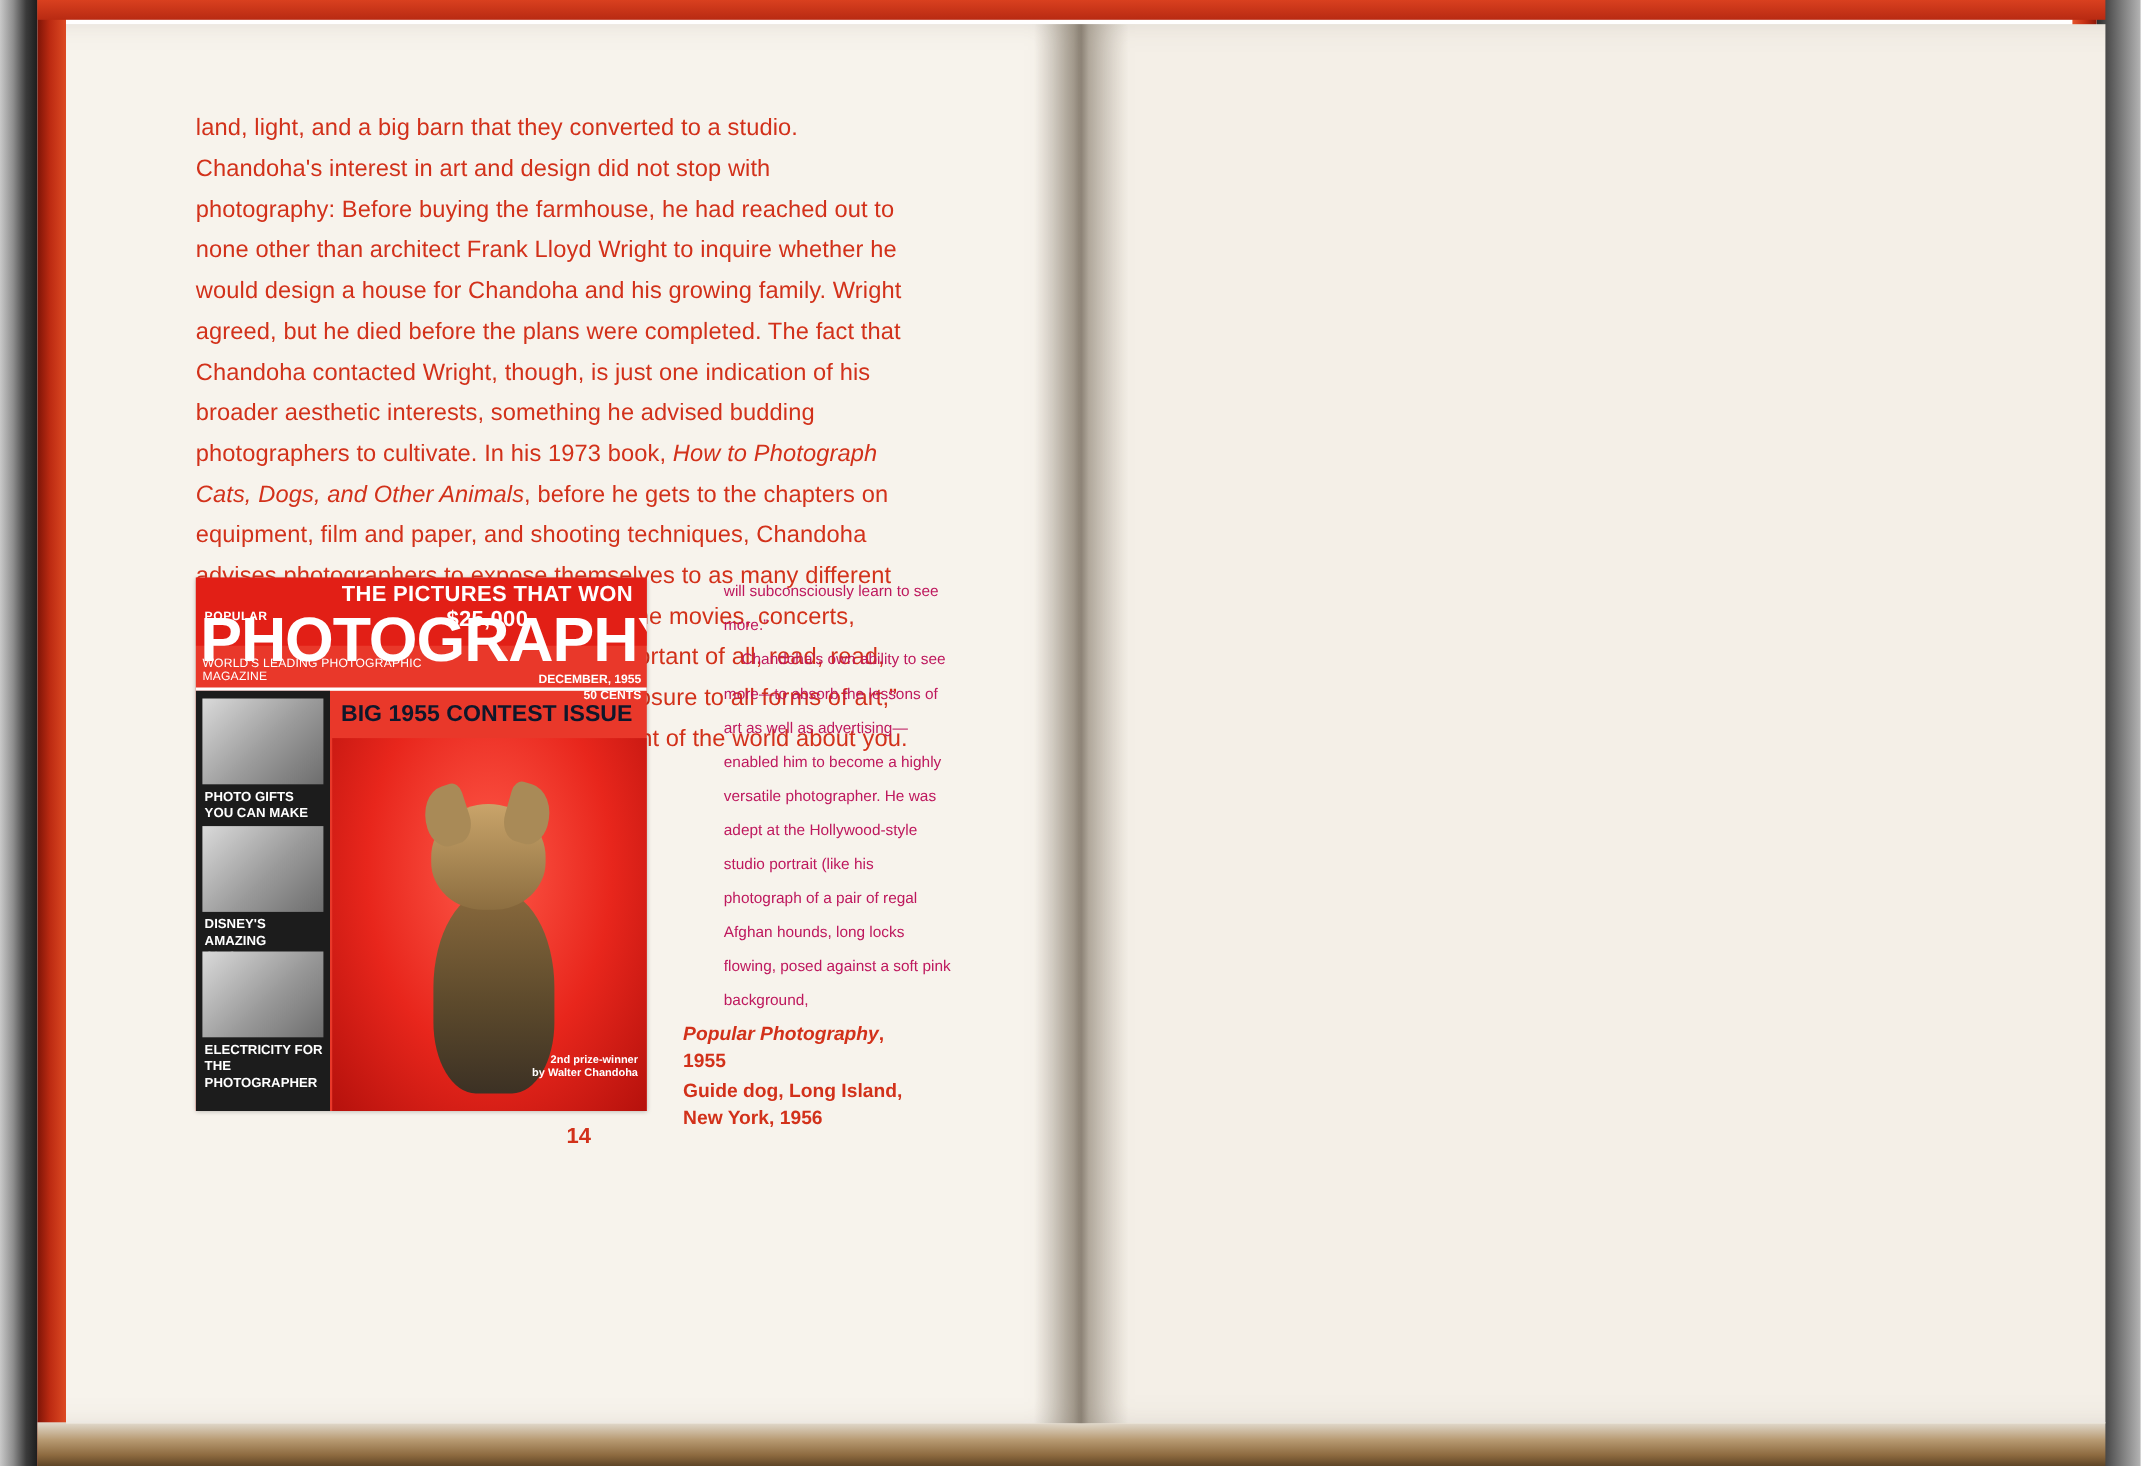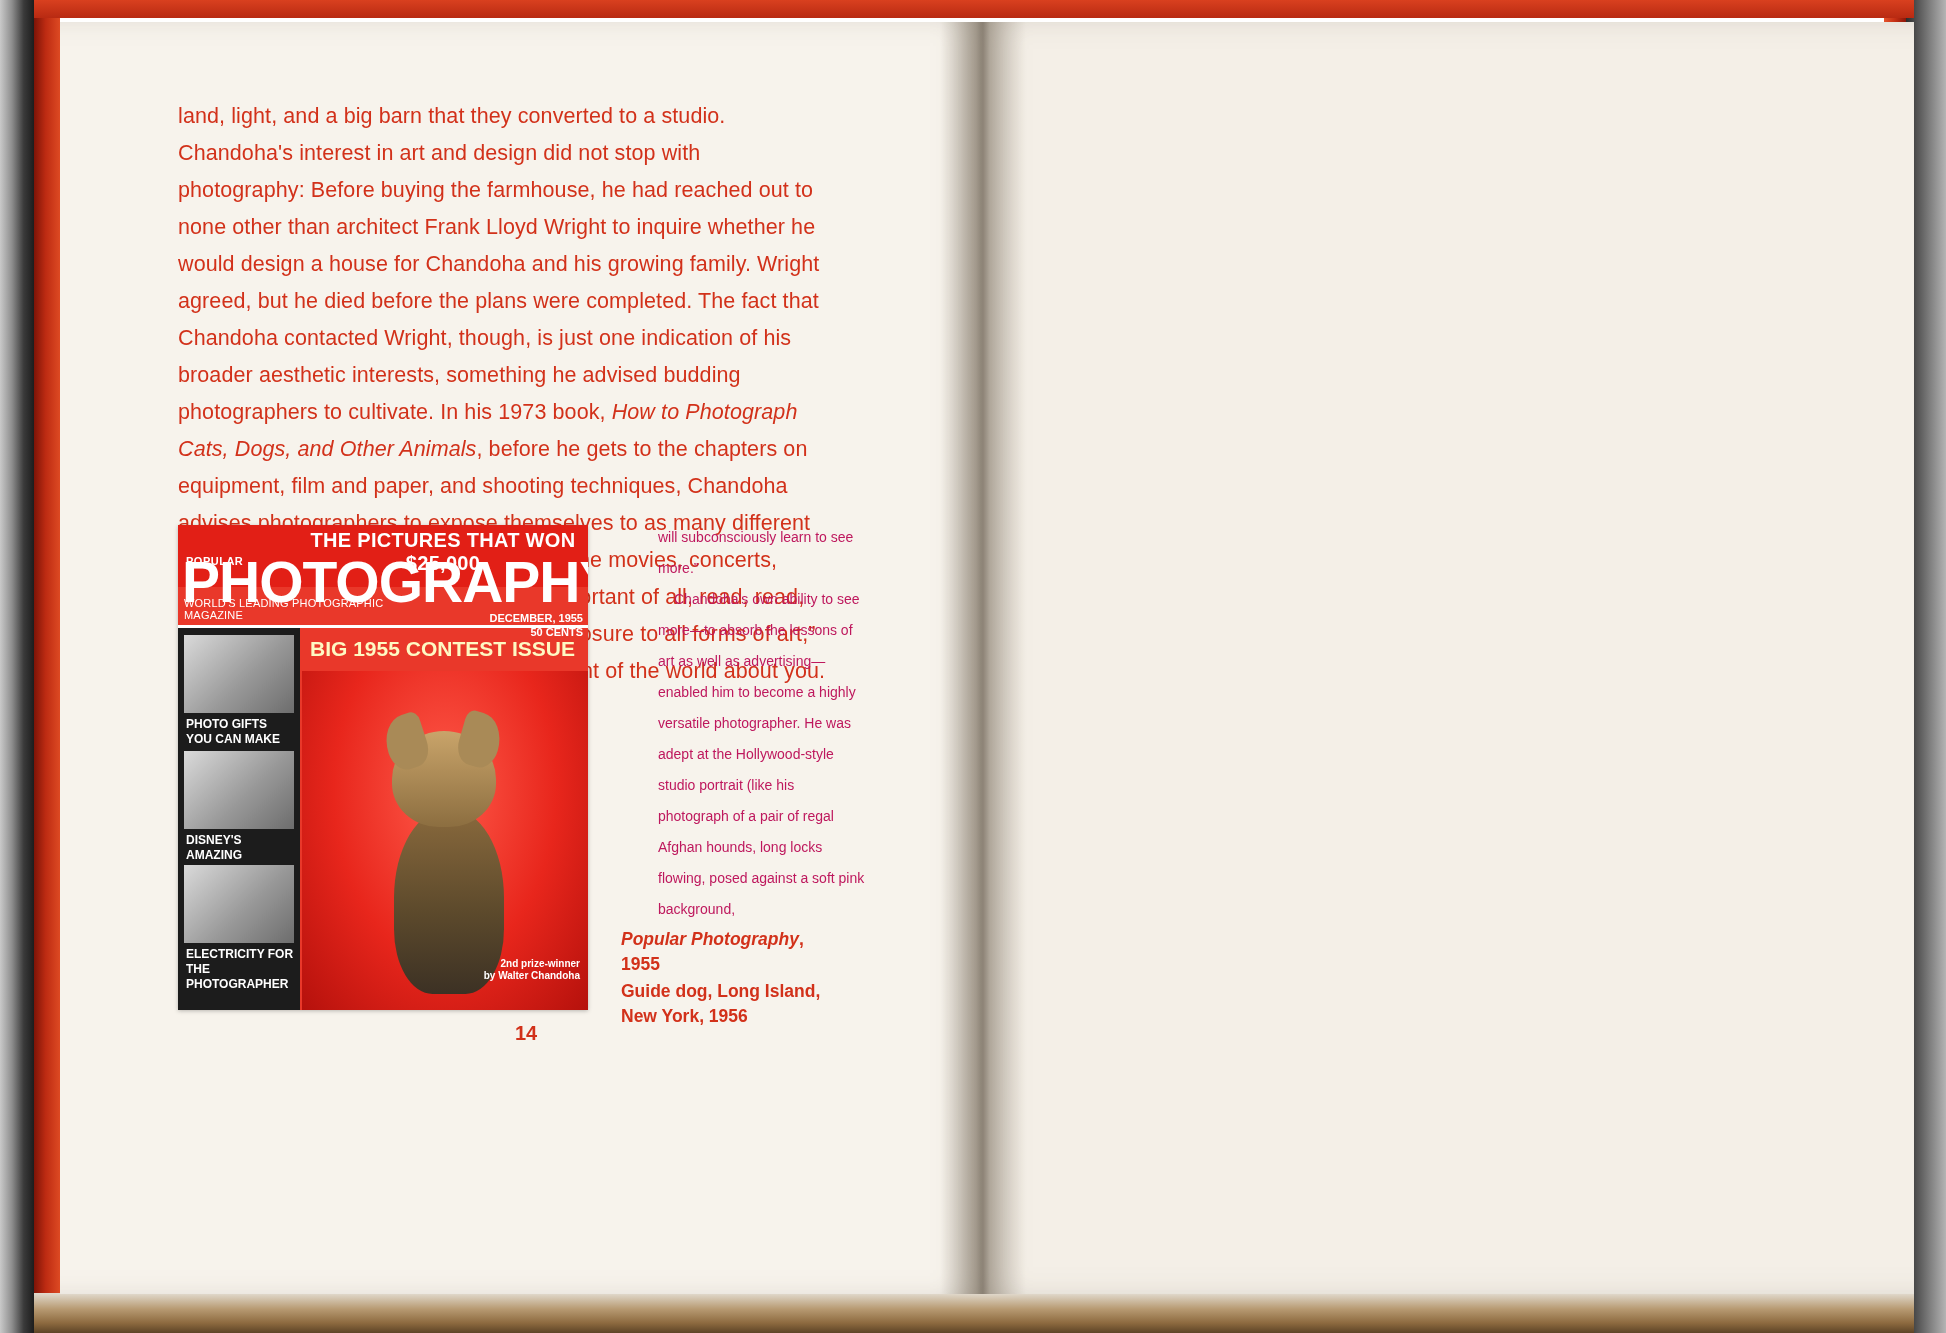--- a/index.html
+++ b/index.html
@@ -186,21 +186,21 @@
   .mag-thumb.t3 { top:340px; }
   .mag-lefttext {
     position:absolute; left:8px; width:112px;
     color:#ffffff; font-size: 12px; font-weight: 800; line-height: 15px;
   }
   .mag-lefttext.l1 { top:192px; }
   .mag-lefttext.l2 { top:308px; }
   .mag-lefttext.l3 { top:422px; }
   .mag-contest {
     position:absolute; left:132px; top:112px; width: 270px;
-    color:#fef9c3; font-size: 21px; font-weight: 800;
+    color:#0f172a; font-size: 21px; font-weight: 800;
   }
   .mag-photo {
     position:absolute; left:124px; top:146px; width:286px; height:339px;
     background: radial-gradient(ellipse at 50% 35%, #ff5a4a 0%, #e8261c 55%, #b5110c 100%);
     overflow:hidden;
   }
   .dog {
     position:absolute; left: 62px; top: 18px; width: 160px; height: 310px;
   }
   .mag-credit {

